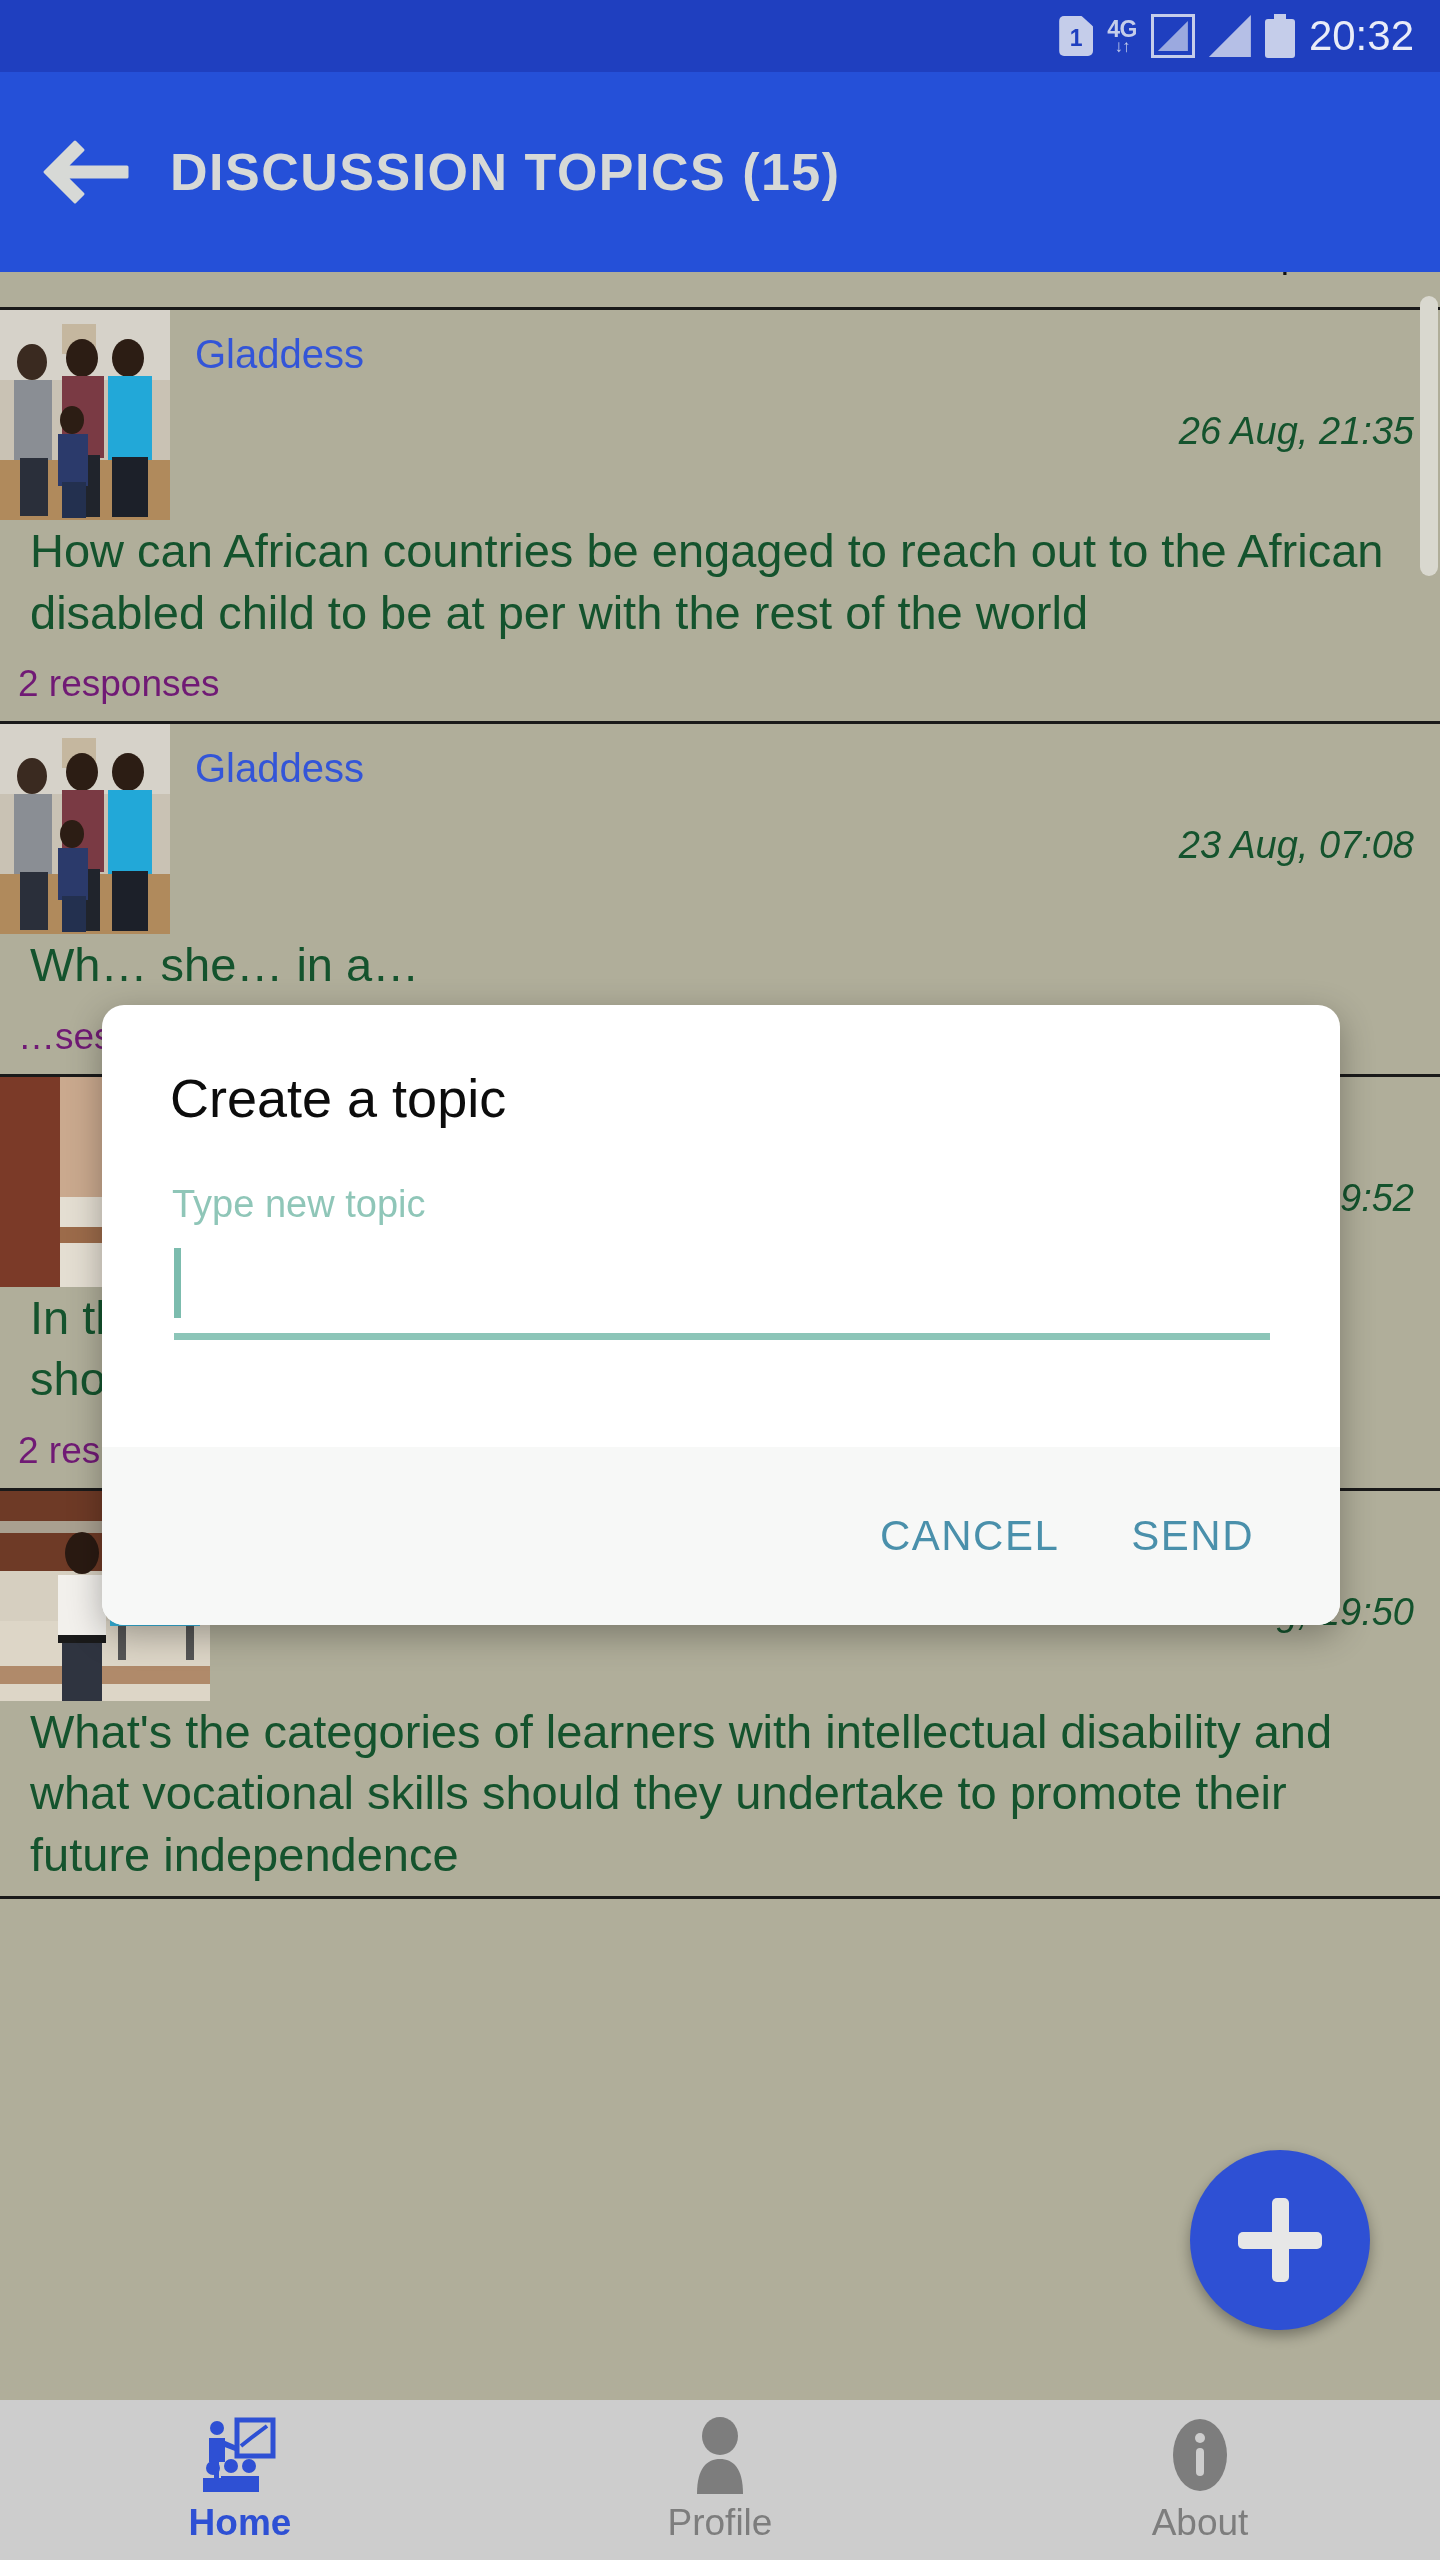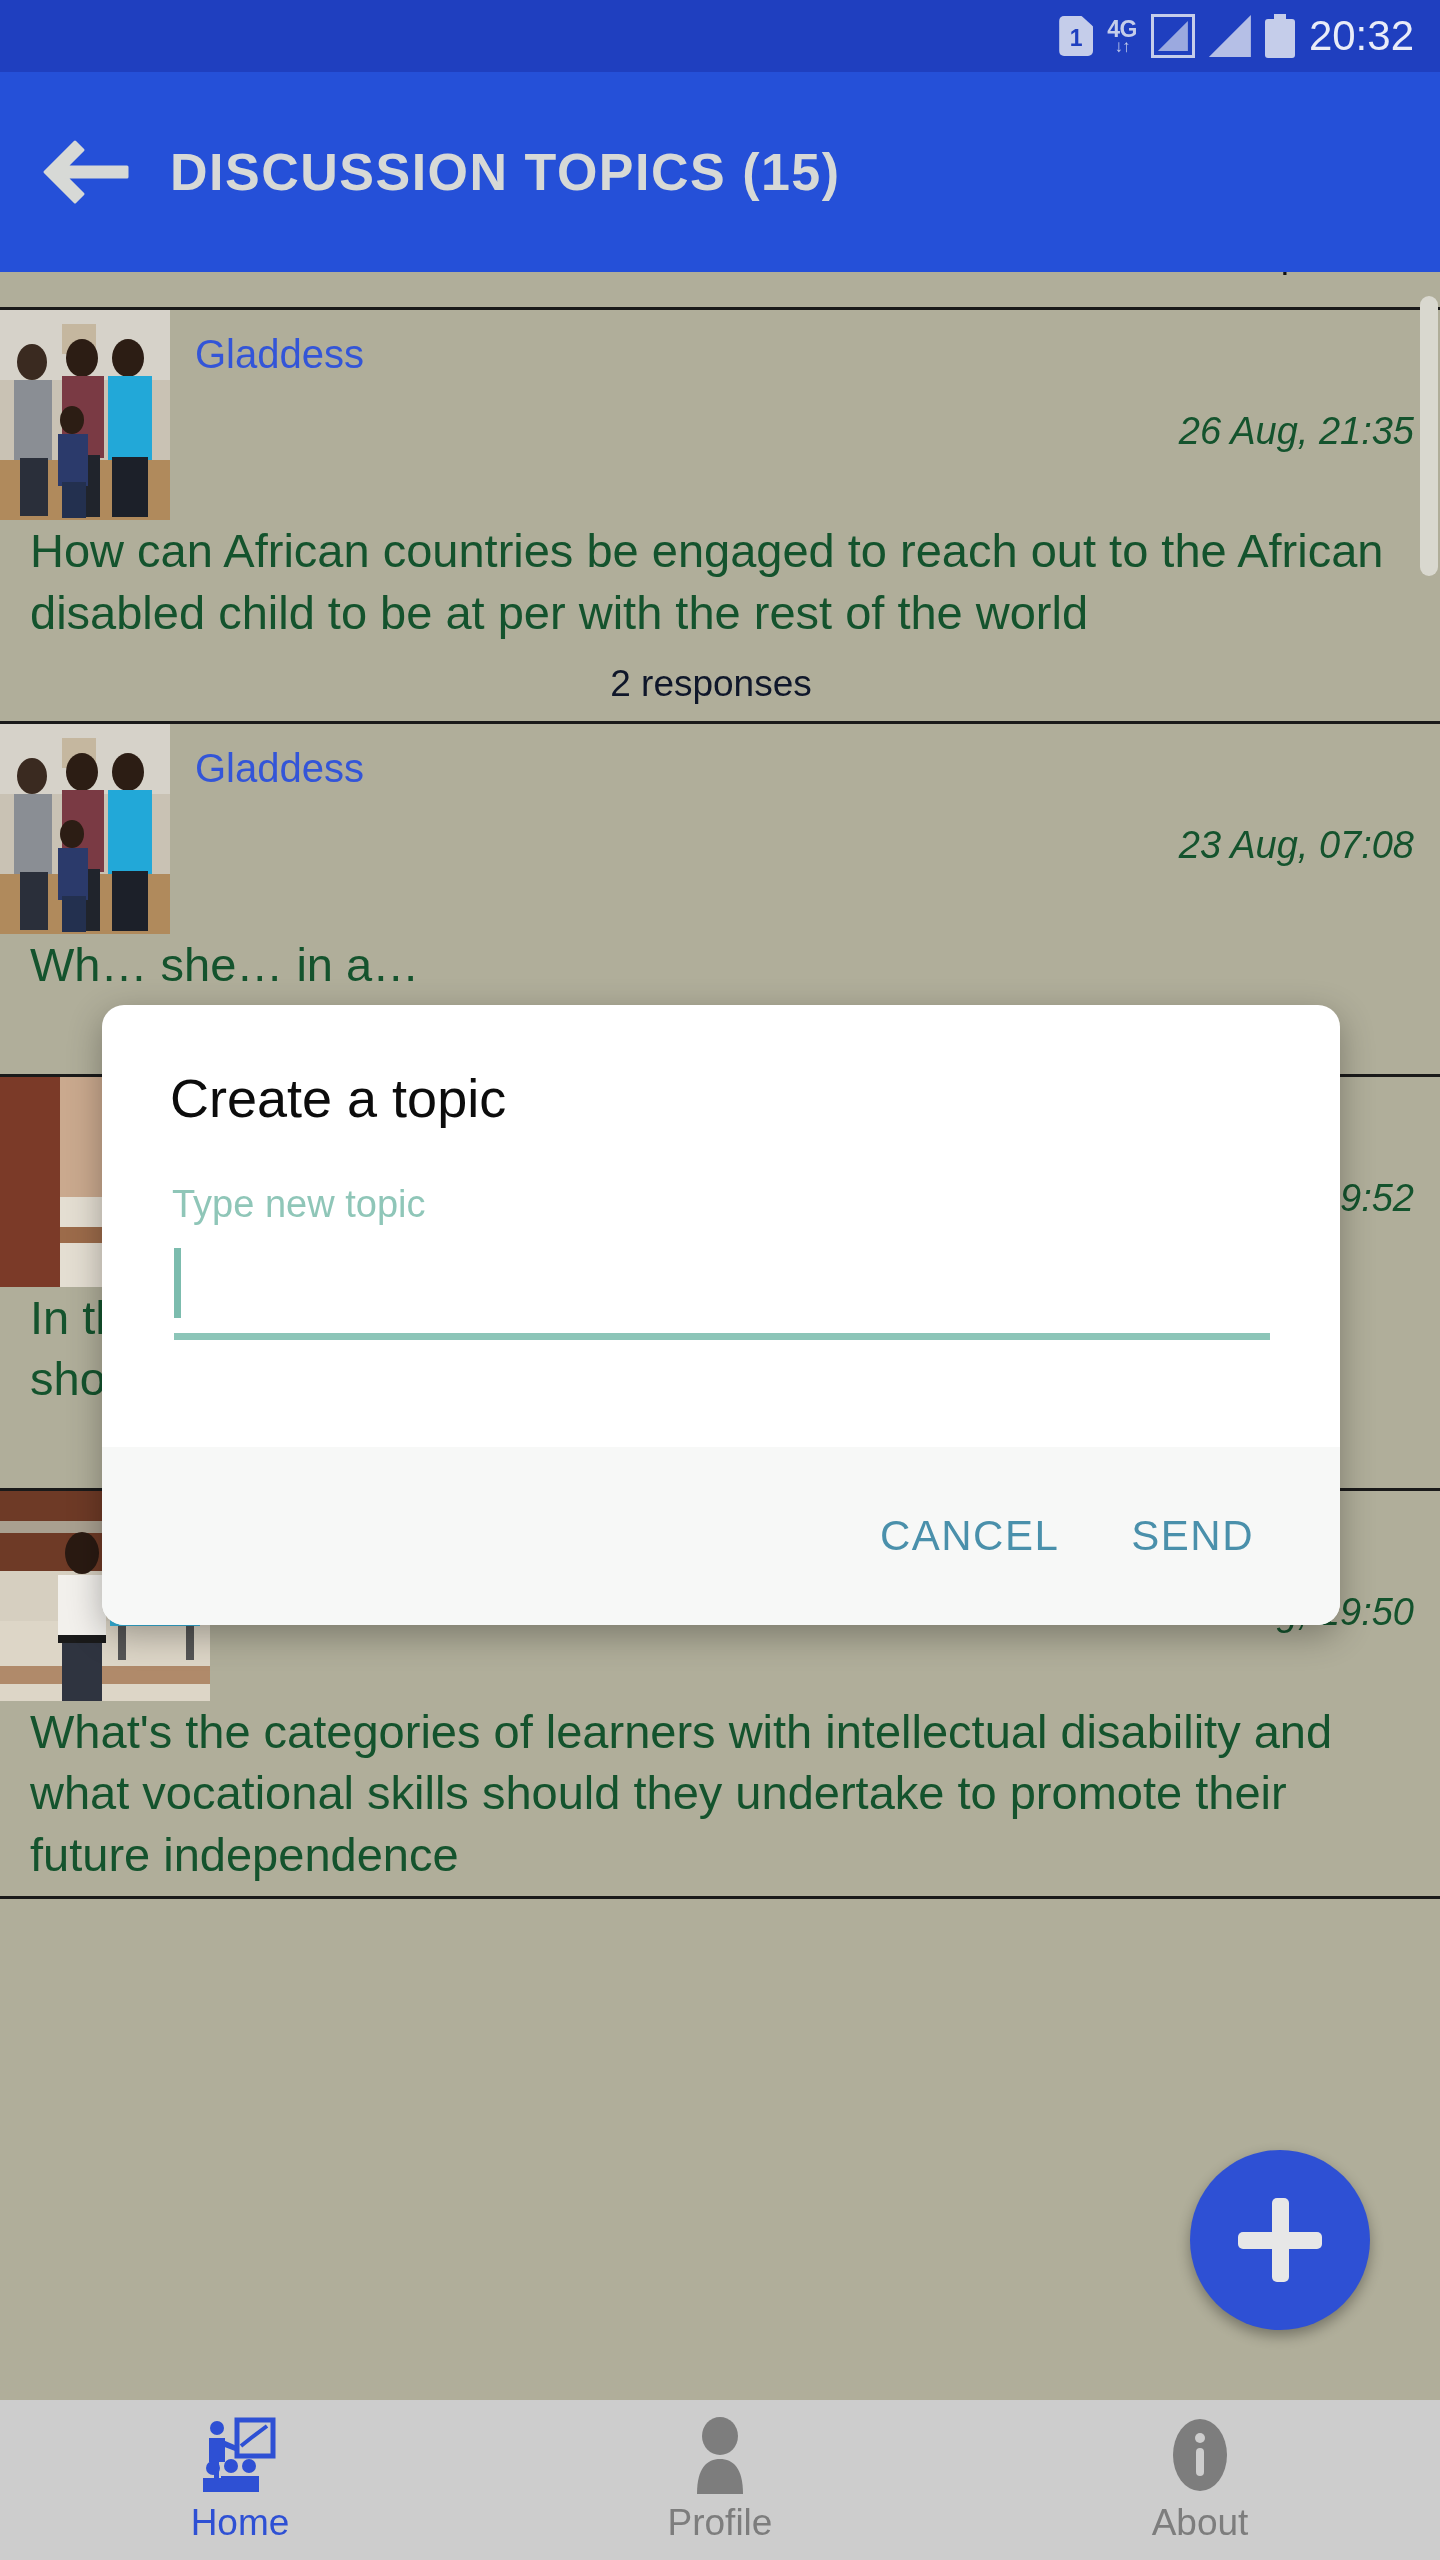--- a/index.html
+++ b/index.html
@@ -92,22 +92,22 @@
     color:#3355d8; font-size:40px;
   }
   .timestamp{
     position:absolute; right:26px; top:100px;
     color:#14532d; font-size:38px; font-style:italic;
   }
   .topic-body{
     font-size:47px; color:#14532d; line-height:1.31; padding:0 26px 0 30px;
   }
   .responses{
-    text-align:center; font-size:37px; color:#0f172a;
-    padding:20px 30px 6px 12px;
+    text-align:left; font-size:37px; color:#701a75;
+    padding:20px 30px 6px 18px;
   }
 
   
   .scrollbar{
     position:absolute; right:2px; top:296px; width:18px; height:280px;
     background:#d9d8cf; border-radius:9px;
   }
 
   
   .fab{
@@ -127,21 +127,21 @@
   .bottomnav{
     position:absolute; left:0; bottom:0; width:1440px; height:160px;
     background:#cdcdcd; display:flex;
   }
   .navitem{
     flex:1; display:flex; flex-direction:column;
     align-items:center; justify-content:center; gap:8px;
   }
   .navitem .ico{ height:78px; display:flex; align-items:center; }
   .navitem .lbl{ font-size:37px; }
-  .navitem.active .lbl{ color:#2e50d4; }
+  .navitem.active .lbl{ color:#2e50d4;font-weight:bold; }
   .navitem .lbl{ color:#7d7d7d; }
 
   
   .dialog{
     position:absolute; left:102px; top:1005px;
     width:1238px; height:620px;
     background:#ffffff; border-radius:22px;
     box-shadow:0 10px 34px rgba(0,0,0,.30);
     overflow:hidden; z-index:50;
   }

